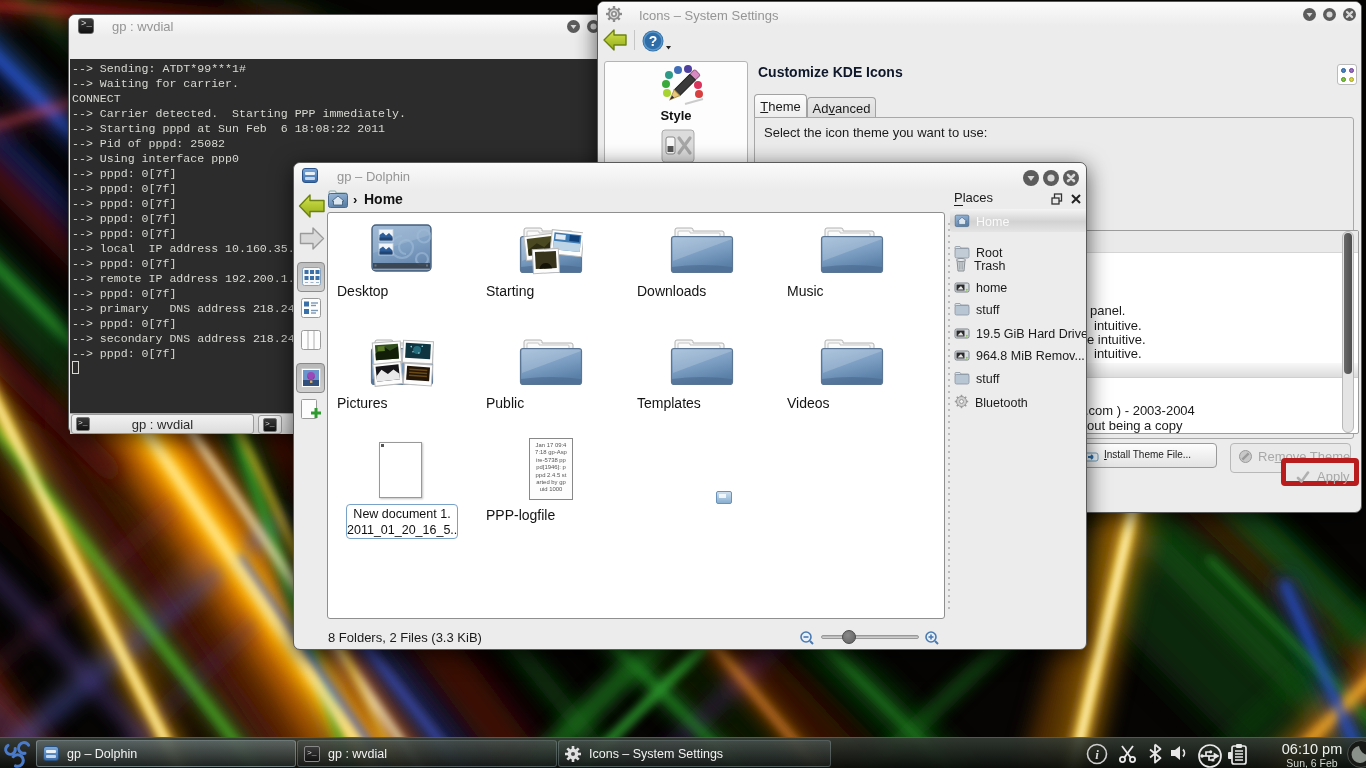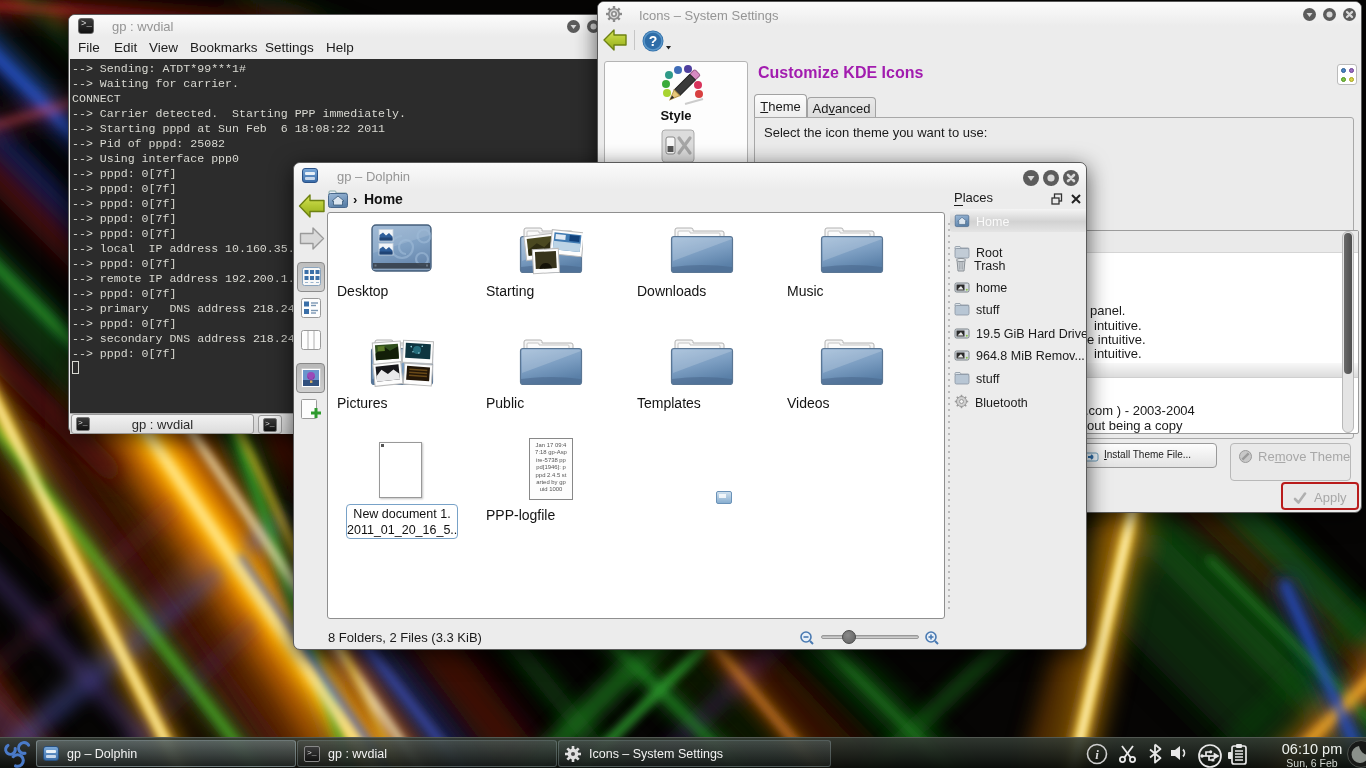--- a/index.html
+++ b/index.html
@@ -164,28 +164,20 @@
       <svg width="13" height="13">
         <path d="M3.5 5 L9.5 5 L6.5 9 Z" fill="#d8d8d8"></path>
       </svg>
     </div>
   <div class="wbtn" style="left:518px;top:5px;">
       <svg width="13" height="13">
         <circle cx="6.5" cy="6.5" r="3" fill="#d8d8d8"></circle>
       </svg>
     </div>
 
-  <div class="abs" style="left:1px;top:22px;width:538px;height:22px;background:#ececec;font-size:13.5px;color:#1c1c1c;">
-    <span class="abs" style="left:8px;top:3px;">File</span>
-    <span class="abs" style="left:44px;top:3px;">Edit</span>
-    <span class="abs" style="left:79px;top:3px;">View</span>
-    <span class="abs" style="left:120px;top:3px;">Bookmarks</span>
-    <span class="abs" style="left:195px;top:3px;">Settings</span>
-    <span class="abs" style="left:256px;top:3px;">Help</span>
-  </div>
 
   <div class="abs" style="left:1px;top:44px;width:539px;height:354px;background:#2c2c2c;overflow:hidden;">
     <pre style="position:absolute;left:2px;top:2px;font-family:'Liberation Mono',monospace;font-size:11.6px;line-height:15px;color:#d9d9d2;">--&gt; Sending: ATDT*99***1#
 --&gt; Waiting for carrier.
 CONNECT
 --&gt; Carrier detected.  Starting PPP immediately.
 --&gt; Starting pppd at Sun Feb  6 18:08:22 2011
 --&gt; Pid of pppd: 25082
 --&gt; Using interface ppp0
 --&gt; pppd: 0[7f]
@@ -294,21 +286,21 @@
     <div class="abs" style="left:0;top:46px;width:100%;text-align:center;font-size:13px;font-weight:bold;color:#111;">Style</div>
 
     <svg class="abs" style="left:56px;top:67px;" width="34" height="34" viewBox="0 0 34 34">
       <rect x="1" y="1" width="32" height="32" rx="3" fill="#dcdcdc" stroke="#aaa"></rect>
       <rect x="5" y="8" width="9" height="17" rx="2" fill="#f8f8f8" stroke="#888"></rect>
       <rect x="6.5" y="17" width="6" height="6" fill="#555"></rect>
       <path d="M18 9 L29 24 M29 9 L18 24" stroke="#a6a6a6" stroke-width="3.2" stroke-linecap="round"></path>
     </svg>
   </div>
 
-  <div class="abs" style="left:160px;top:62px;font-size:16px;font-weight:bold;color:#a21caf;">Customize KDE Icons</div>
+  <div class="abs" style="left:160px;top:62px;font-size:14px;font-weight:bold;color:#0f172a;">Customize KDE Icons</div>
 
   <div class="abs" style="left:739px;top:62px;width:20px;height:21px;background:#fff;border:1px solid #bbb;border-radius:3px;">
     <div class="abs" style="left:3px;top:3px;width:5px;height:5px;border-radius:50%;background:#4a85c2;border:1px solid #2a5a92;"></div>
     <div class="abs" style="left:11px;top:3px;width:5px;height:5px;border-radius:50%;background:#9a6ec2;border:1px solid #6a3e92;"></div>
     <div class="abs" style="left:3px;top:12px;width:5px;height:5px;border-radius:50%;background:#7ec24a;border:1px solid #4e921a;"></div>
     <div class="abs" style="left:11px;top:12px;width:5px;height:5px;border-radius:50%;background:#d8d44a;border:1px solid #a8a41a;"></div>
   </div>
 
   <div class="abs" style="left:156px;top:92px;width:53px;height:24px;background:linear-gradient(#fcfcfc,#ededed);border:1px solid #a2a2a2;border-bottom:none;border-radius:4px 4px 0 0;text-align:center;font-size:13px;color:#1a1a1a;padding-top:4px;"><span style="text-decoration:underline;">T</span>heme</div>
   <div class="abs" style="left:209px;top:95px;width:69px;height:21px;background:linear-gradient(#e8e8e8,#dcdcdc);border:1px solid #a2a2a2;border-bottom:none;border-radius:4px 4px 0 0;text-align:center;font-size:13px;color:#1a1a1a;padding-top:3px;">Ad<span style="text-decoration:underline;">v</span>anced</div>
@@ -333,28 +325,28 @@
     <div class="abs" style="left:1px;top:1px;width:8px;height:141px;background:linear-gradient(90deg,#6a6a6a,#4e4e4e);border-radius:5px;"></div>
   </div>
 
   <div class="abs" style="left:479px;top:441px;width:140px;height:25px;background:linear-gradient(#fdfdfd,#e3e3e3);border:1px solid #9a9a9a;border-radius:4px;">
     <svg class="abs" style="left:6px;top:5px;" width="15" height="15" viewBox="0 0 15 15">
         <rect x="1" y="4" width="13" height="8" rx="2" fill="#e8f2f8" stroke="#6a9ab8"></rect>
         <path d="M4 8 L9 8 M9 8 L7 6 M9 8 L7 10" stroke="#2f6da8" stroke-width="1.8" fill="none"></path>
       </svg>
     <span class="abs" style="left:26px;top:5px;font-size:10px;color:#1a1a1a;white-space:nowrap;"><span style="text-decoration:underline;">I</span>nstall Theme File...</span>
   </div>
-  <div class="abs" style="left:632px;top:441px;width:121px;height:38px;background:#e9e9e9;border:1px solid #b8b8b8;border-radius:4px;">
+  <div class="abs" style="left:632px;top:441px;width:121px;height:30px;background:#e9e9e9;border:1px solid #b8b8b8;border-radius:4px;">
     <svg class="abs" style="left:7px;top:5px;" width="15" height="15" viewBox="0 0 15 15">
         <circle cx="7.5" cy="7.5" r="6" fill="#c8c8c8" stroke="#9a9a9a"></circle>
         <rect x="3" y="6.3" width="9" height="2.4" fill="#9a9a9a" transform="rotate(-45 7.5 7.5)"></rect>
       </svg>
     <span class="abs" style="left:27px;top:5px;font-size:13px;color:#a8a8a8;white-space:nowrap;">Re<span style="text-decoration:underline;">m</span>ove Theme</span>
   </div>
-  <div class="abs" style="left:683px;top:480px;width:78px;height:28px;background:#e9e9e9;border:2px solid #b91c1c;border-radius:4px;">
+  <div class="abs" style="left:683px;top:456px;width:78px;height:28px;background:#e9e9e9;border:5px solid #b91c1c;border-radius:4px;">
     <svg class="abs" style="left:10px;top:7px;" width="14" height="14" viewBox="0 0 14 14">
         <path d="M2 8 L5.5 11.5 L12 2.5" stroke="#b0b0b0" stroke-width="2.6" fill="none" stroke-linecap="round" stroke-linejoin="round"></path>
       </svg>
     <span class="abs" style="left:31px;top:6px;font-size:13px;color:#a8a8a8;">Apply</span>
   </div>
 </div>
 
 <svg style="position:absolute;width:0;height:0">
     <defs>
   <linearGradient id="fg" x1="0" y1="0" x2=".4" y2="1">

